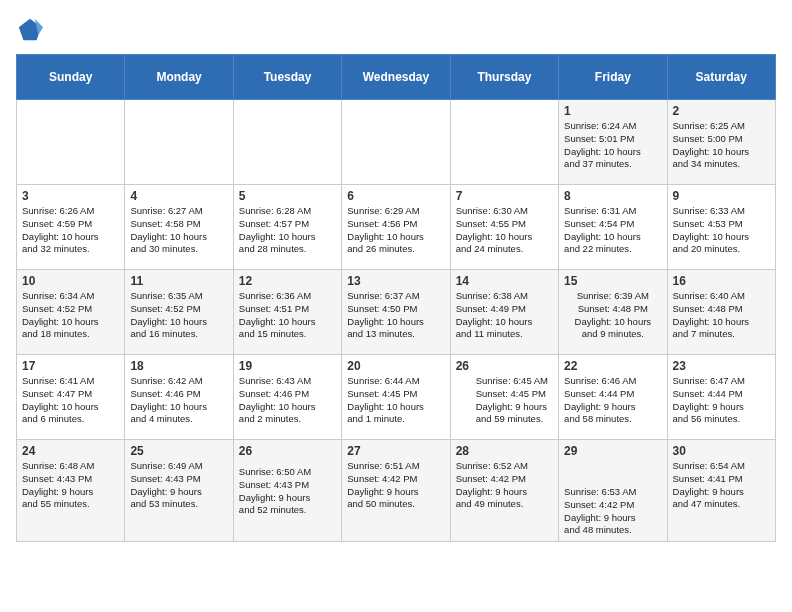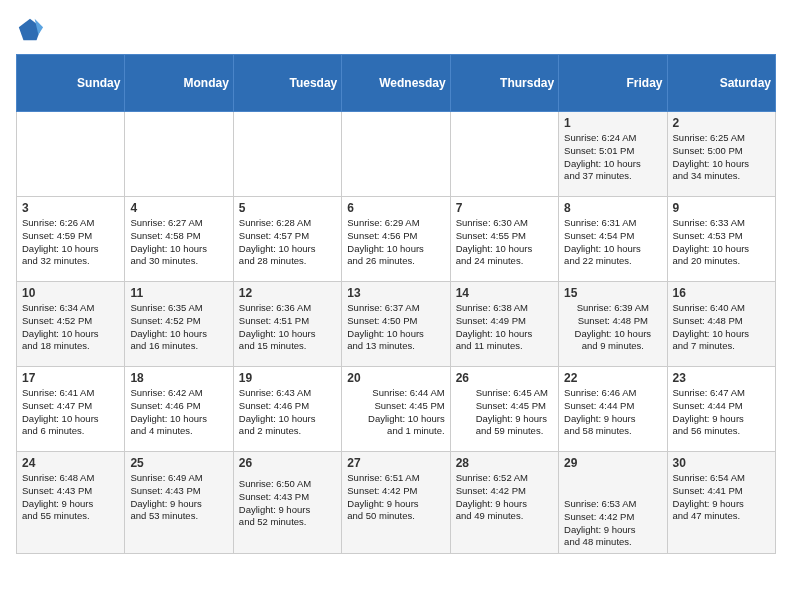--- a/index.html
+++ b/index.html
@@ -47,22 +47,22 @@
     table {
       width: 100%;
       border-collapse: collapse;
       table-layout: fixed;
     }
     thead tr th {
       background-color: #2e6db4;
       color: #fff;
       font-size: 12px;
       font-weight: bold;
-      padding: 21px 4px;
-      text-align: right;
+      padding: 15px 4px;
+      text-align: center;
       border: 1px solid #4a85c9;
     }
     tbody tr td {
       vertical-align: top;
       border: 1px solid #ccc;
       padding: 4px 5px;
       font-size: 10px;
       color: #333;
       height: 85px;
       background: #fff;
@@ -257,21 +257,21 @@
         </td>
         <td>
           <div class="day-number">19</div>
           <div class="day-info" style="white-space: pre-line;">Sunrise: 6:43 AM
 Sunset: 4:46 PM
 Daylight: 10 hours
 and 2 minutes.</div>
         </td>
         <td>
           <div class="day-number">20</div>
-          <div class="day-info" style="white-space: pre-line; text-align: right;">Sunrise: 6:44 AM
+          <div class="day-info" style="white-space: pre-line;">Sunrise: 6:44 AM
 Sunset: 4:45 PM
 Daylight: 10 hours
 and 1 minute.</div>
         </td>
         <td>
           <div class="day-number">26</div>
           <div class="day-info" style="white-space: pre-line; margin-left: 20px;">Sunrise: 6:45 AM
 Sunset: 4:45 PM
 Daylight: 9 hours
 and 59 minutes.</div>

